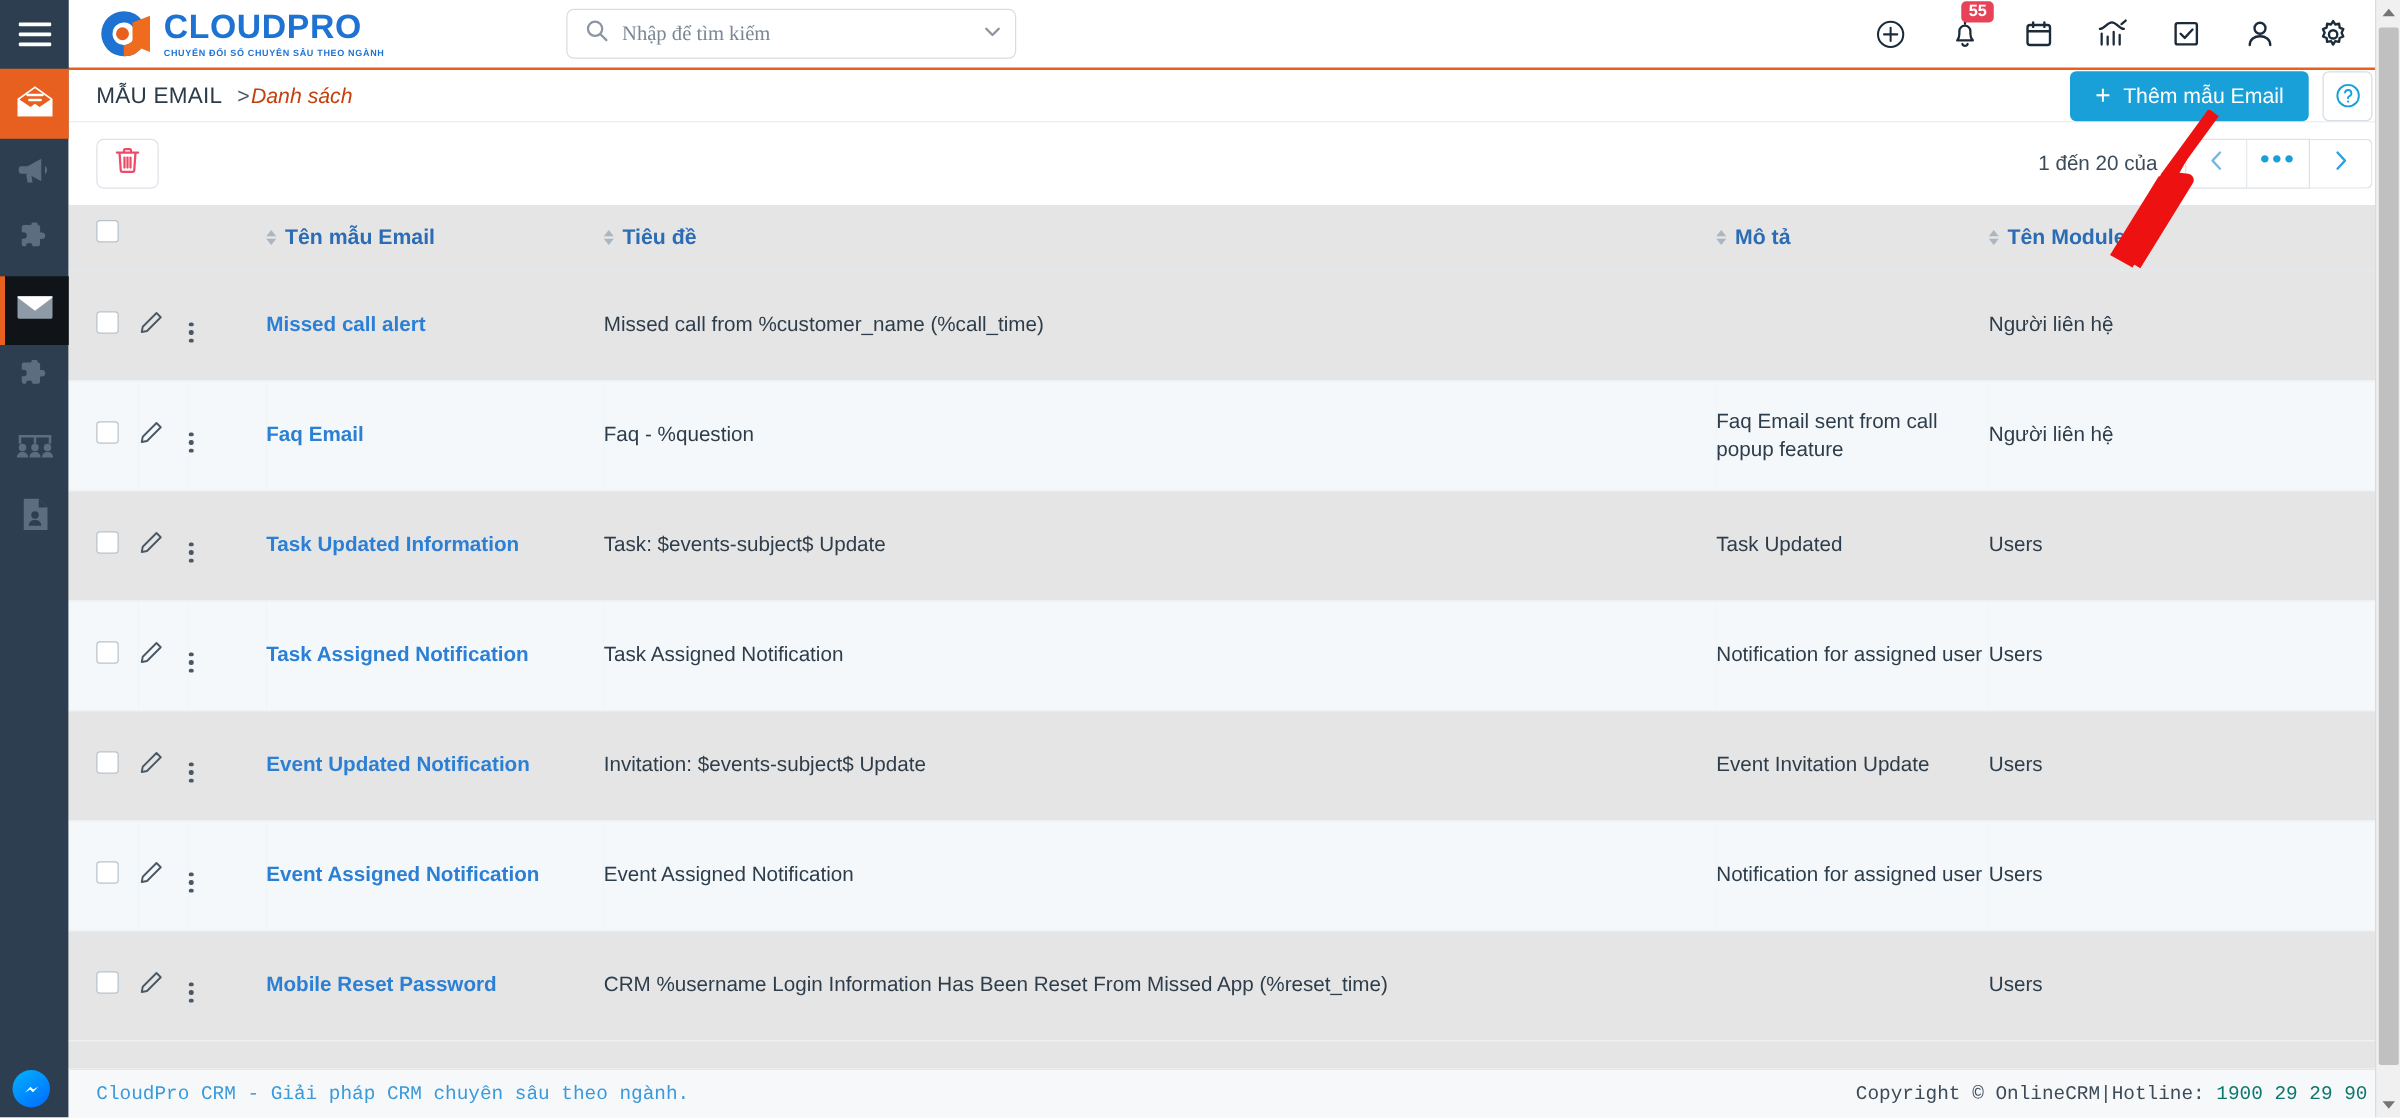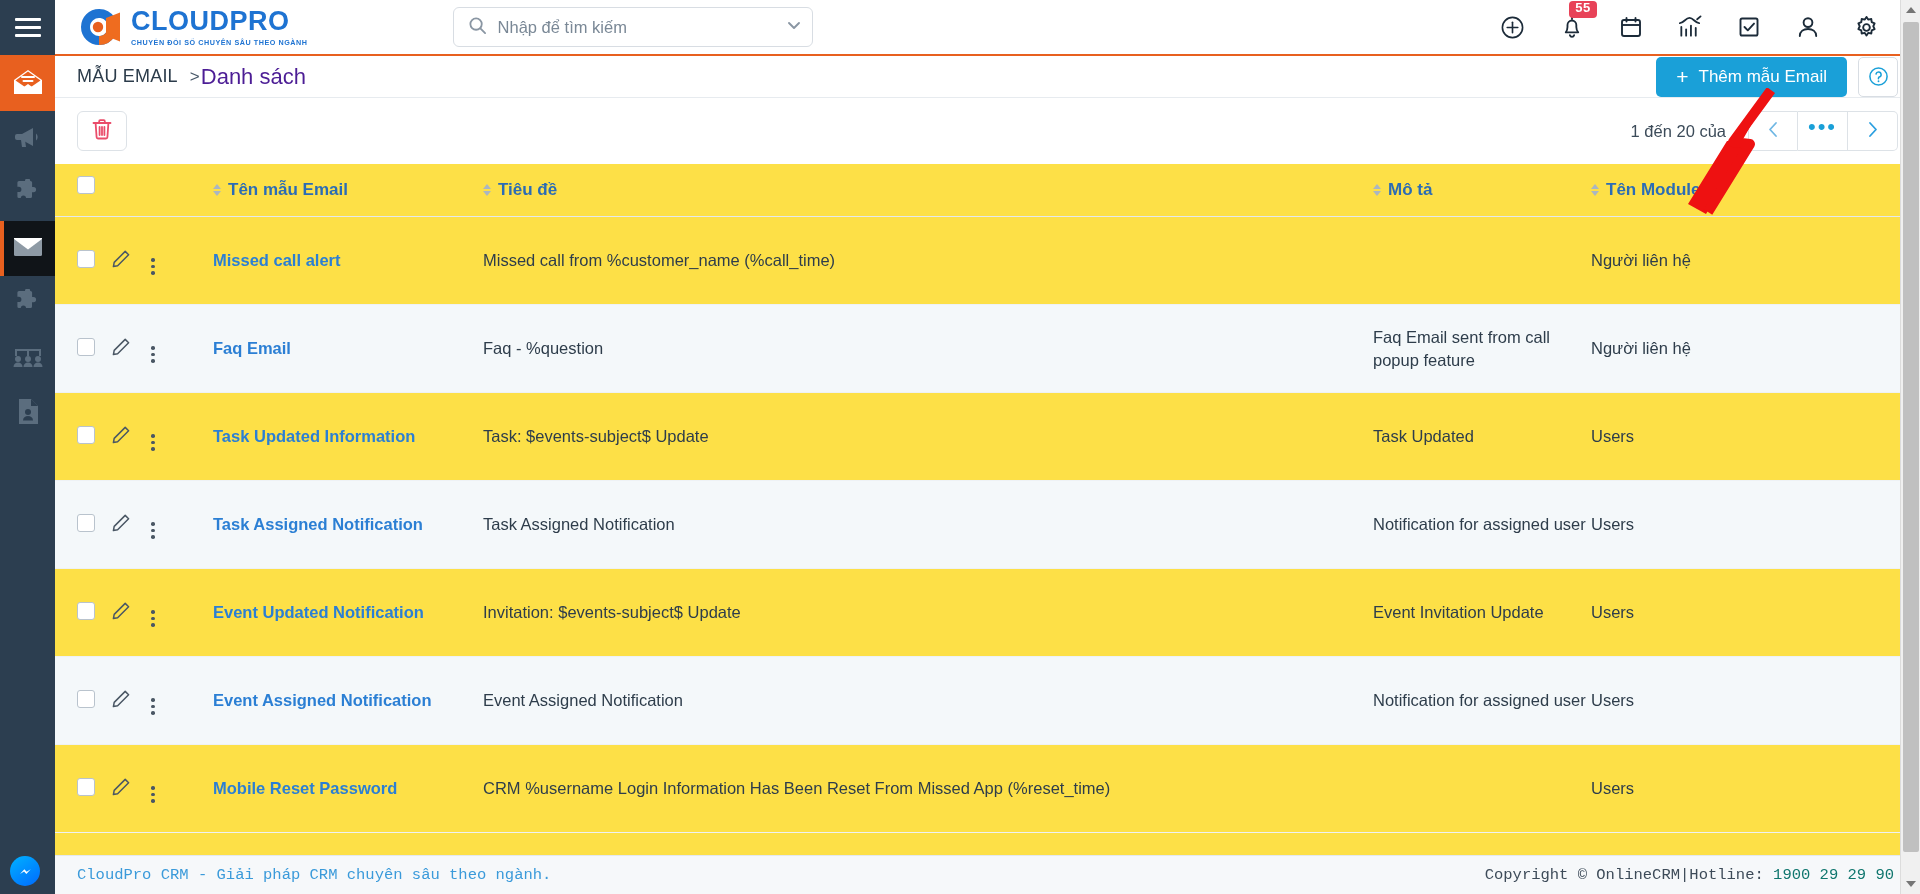--- a/index.html
+++ b/index.html
@@ -29,26 +29,26 @@
   .logo-word { font-size: 27px; font-weight: bold; color: #1e73d2; letter-spacing: 0.5px; line-height: 1; }
   .logo-tag { font-size: 7.2px; font-weight: bold; color: #1e73d2; letter-spacing: 0.55px; margin-top: 3px; }
 
   .search-wrap { flex: 0 0 auto; margin-left: 145px; }
   .search-box {
     width: 360px; height: 40px; border: 1px solid #d8dde3; border-radius: 6px;
     display: flex; align-items: center; padding: 0 10px 0 14px; background: #fff;
   }
   .search-box input {
     flex: 1; border: none; outline: none; font-size: 16.5px; color: #a16207;
-    font-family: Liberation Sans, sans-serif; margin-left: 11px; background: transparent;
+    font-family: Liberation Serif, serif; margin-left: 11px; background: transparent;
   }
   .search-box input::placeholder { color: #7a8896; }
 
   .topbar-spacer { flex: 1 1 auto; }
-  .topbar-icons { display: flex; align-items: center; gap: 32px; padding-right: 40px; font-family: Liberation Mono, monospace; }
+  .topbar-icons { display: flex; align-items: center; gap: 32px; padding-right: 40px; }
   .tb-icon { position: relative; width: 27px; height: 27px; display: flex; align-items: center; justify-content: center; cursor: pointer; color: #1c2b39; }
   .badge {
     position: absolute; top: -13px; left: 11px; background: #e84258; color: #fff;
     font-size: 13px; font-weight: bold; border-radius: 4px; padding: 1px 6px 2px; line-height: 1.15;
   }
 
   
   .body-row { flex: 1 1 auto; display: flex; min-height: 0; }
 
   .sidebar {
@@ -67,21 +67,21 @@
 
   .content { flex: 1 1 auto; display: flex; flex-direction: column; min-width: 0; background: #fff; }
 
   
   .page-head {
     height: 42px; flex: 0 0 42px; display: flex; align-items: center;
     padding: 0 22px 0 22px; border-bottom: 1px solid #e7ebef; background:#fff;
   }
   .page-title { font-size: 18px; color: #2b3b4a; letter-spacing: .2px; }
   .crumb-sep { font-size: 17px; color: #49596a; margin: 0 1px 0 12px; }
-  .crumb { font-size: 22px; color: #4c1d95; }
+  .crumb { font-size: 17px; color: #c2410c; font-style: italic; }
   .head-right { margin-left: auto; display: flex; align-items: center; gap: 11px; }
   .btn-primary {
     background: #1aa0d8; color: #fff; border: none; border-radius: 5px;
     height: 40px; padding: 0 20px; font-size: 17px; display: flex; align-items: center; gap: 10px;
     cursor: pointer; font-family: "Liberation Sans", sans-serif;
   }
   .btn-plus { font-size: 21px; line-height: 1; font-weight: 400; }
   .btn-help {
     width: 40px; height: 40px; border: 1px solid #d8dde3; border-radius: 5px; background: #fff;
     display: flex; align-items: center; justify-content: center; cursor: pointer; color: #1aa0d8;
@@ -100,21 +100,21 @@
   .pager-btns { display: flex; }
   .pg {
     width: 50px; height: 40px; background: #fff; border: 1px solid #dde2e7; border-left: none;
     display: flex; align-items: center; justify-content: center; cursor: pointer; color: #4aa8e0;
   }
   .pg:first-child { border-left: 1px solid #dde2e7; border-radius: 5px 0 0 5px; }
   .pg:last-child { border-radius: 0 5px 5px 0; }
   .pg.dots { color: #1aa0d8; font-size: 22px; letter-spacing: 2px; line-height: 0.4; padding-bottom: 8px; }
 
   
-  .table-wrap { flex: 1 1 auto; overflow: hidden; background: #fde047; }
+  .table-wrap { flex: 1 1 auto; overflow: hidden; background: #e5e5e5; }
   table.grid { width: 100%; border-collapse: collapse; table-layout: fixed; }
   table.grid th {
     text-align: left; font-size: 17px; color: #2b6cb5; font-weight: bold;
     padding: 10px 0 16px 0; border-bottom: 1px solid #e4e9ee; vertical-align: middle;
   }
   table.grid td {
     font-size: 16.5px; color: #2e3d4b; padding: 0; height: 88px; vertical-align: middle;
     border-bottom: 1px solid #eef2f5;
   }
   tr.alt td { background: #f4f8fa; }

